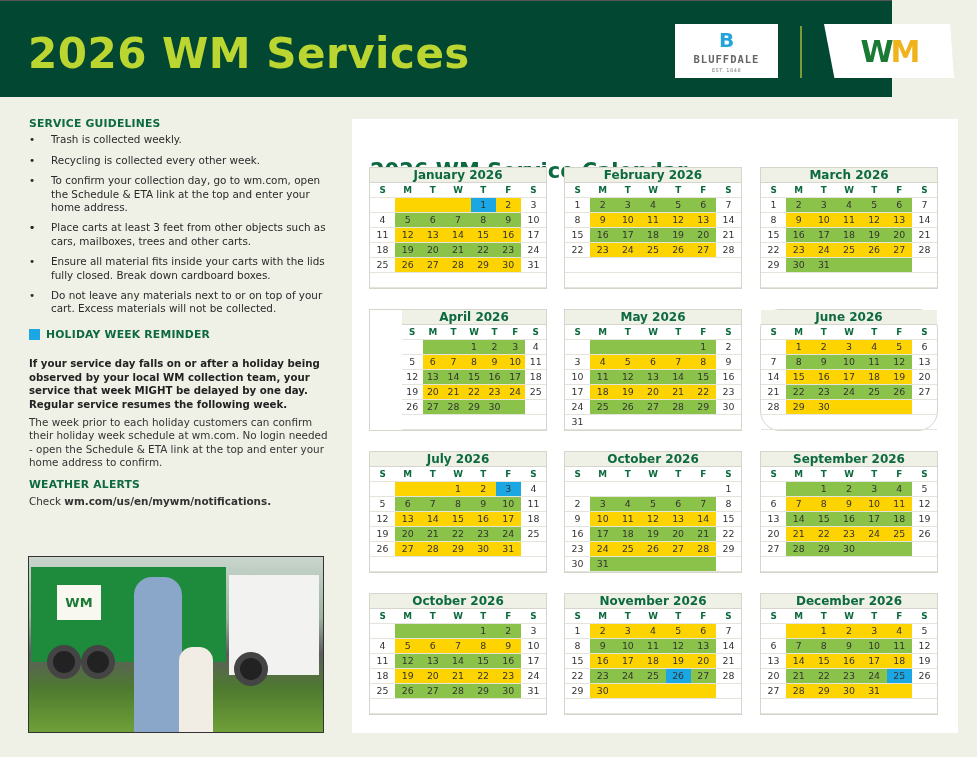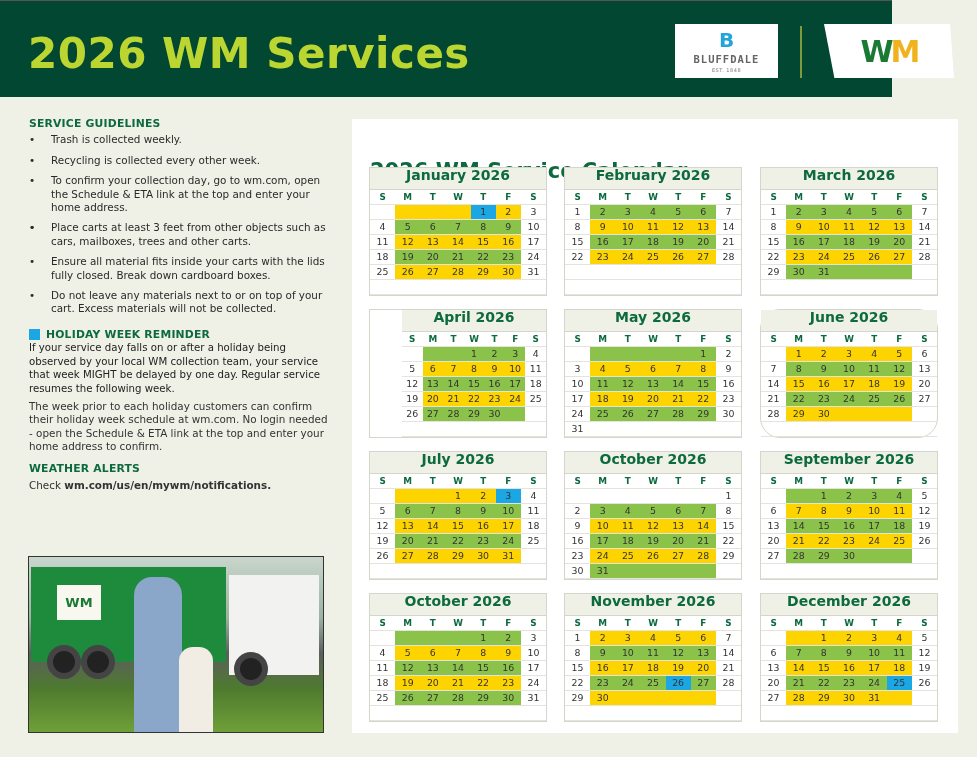--- a/index.html
+++ b/index.html
@@ -47,21 +47,21 @@
     font-size: 10.4px; line-height: 13.4px;
   }
   .sec-title {
     font-size: 10.8px; font-weight: bold; color: #0d6a3f; letter-spacing: 0.2px;
   }
   .guide-list { list-style: none; margin-top: 3px; }
   .guide-list li { position: relative; padding-left: 22px; margin-bottom: 7px; color: #2a2a2a; }
   .guide-list li .bullet { position: absolute; left: 0; top: 0; }
   .holiday-title { margin-top: 12px; display: flex; align-items: center; }
   .holiday-square { width: 11px; height: 11px; background: #1aa7e3; margin-right: 6px; display: inline-block; }
-  .holiday-bold { font-weight: normal; margin-top: 0; color: #222; font-size: 10.2px; }
+  .holiday-bold { font-weight: bold; margin-top: 16px; color: #222; font-size: 10.2px; }
   .holiday-text { margin-top: 5px; color: #333; }
   .weather-title { margin-top: 8px; }
   .weather-text { margin-top: 4px; color: #333; }
   .weather-text b { font-weight: bold; }
 
   .photo {
     position: absolute; left: 28px; top: 556px; width: 296px; height: 177px;
     border: 1px solid #333;
     overflow: hidden;
     background: linear-gradient(#c9d6cd 0%, #9bb3a0 35%, #5c5e5e 55%, #4e7a2f 75%, #6fa038 100%);
@@ -84,22 +84,22 @@
     position: absolute; left: 352px; top: 119px; width: 606px; height: 614px; background: #fff;
   }
   .panel-title {
     position: absolute; left: 18px; top: 16px;
     font-size: 21px; font-weight: bold; color: #0d6a3f; margin-top: 24px;
   }
   .month {
     position: absolute; width: 178px; border: 1px solid #d5d5cb; background: #fff;
   }
   .month-head {
-    height: 22px; background: #eff0e6; border-bottom: 1px solid #d5d5cb;
-    font-size: 14px; font-weight: bold; color: #0d6a3f; text-align: center; line-height: 15px;
+    height: 15px; background: #eff0e6; border-bottom: 1px solid #d5d5cb;
+    font-size: 12px; font-weight: bold; color: #0d6a3f; text-align: center; line-height: 15px;
   }
   .dow-row, .week-row { display: grid; grid-template-columns: repeat(7, 1fr); }
   .dow { font-size: 8.8px; font-weight: bold; color: #0d6a3f; text-align: center; height: 15px; line-height: 15px; border-bottom: 1px solid #e4e4dc; }
   .week-row { height: 15px; border-bottom: 1px solid #e4e4dc; }
   .day { font-size: 9.4px; text-align: center; line-height: 14px; height: 14px; color: #333; }
   .day.g { background: #8bc34a; }
   .day.y { background: #fed400; }
   .day.h { background: #1ba7e3; }
 </style>
 </head>

